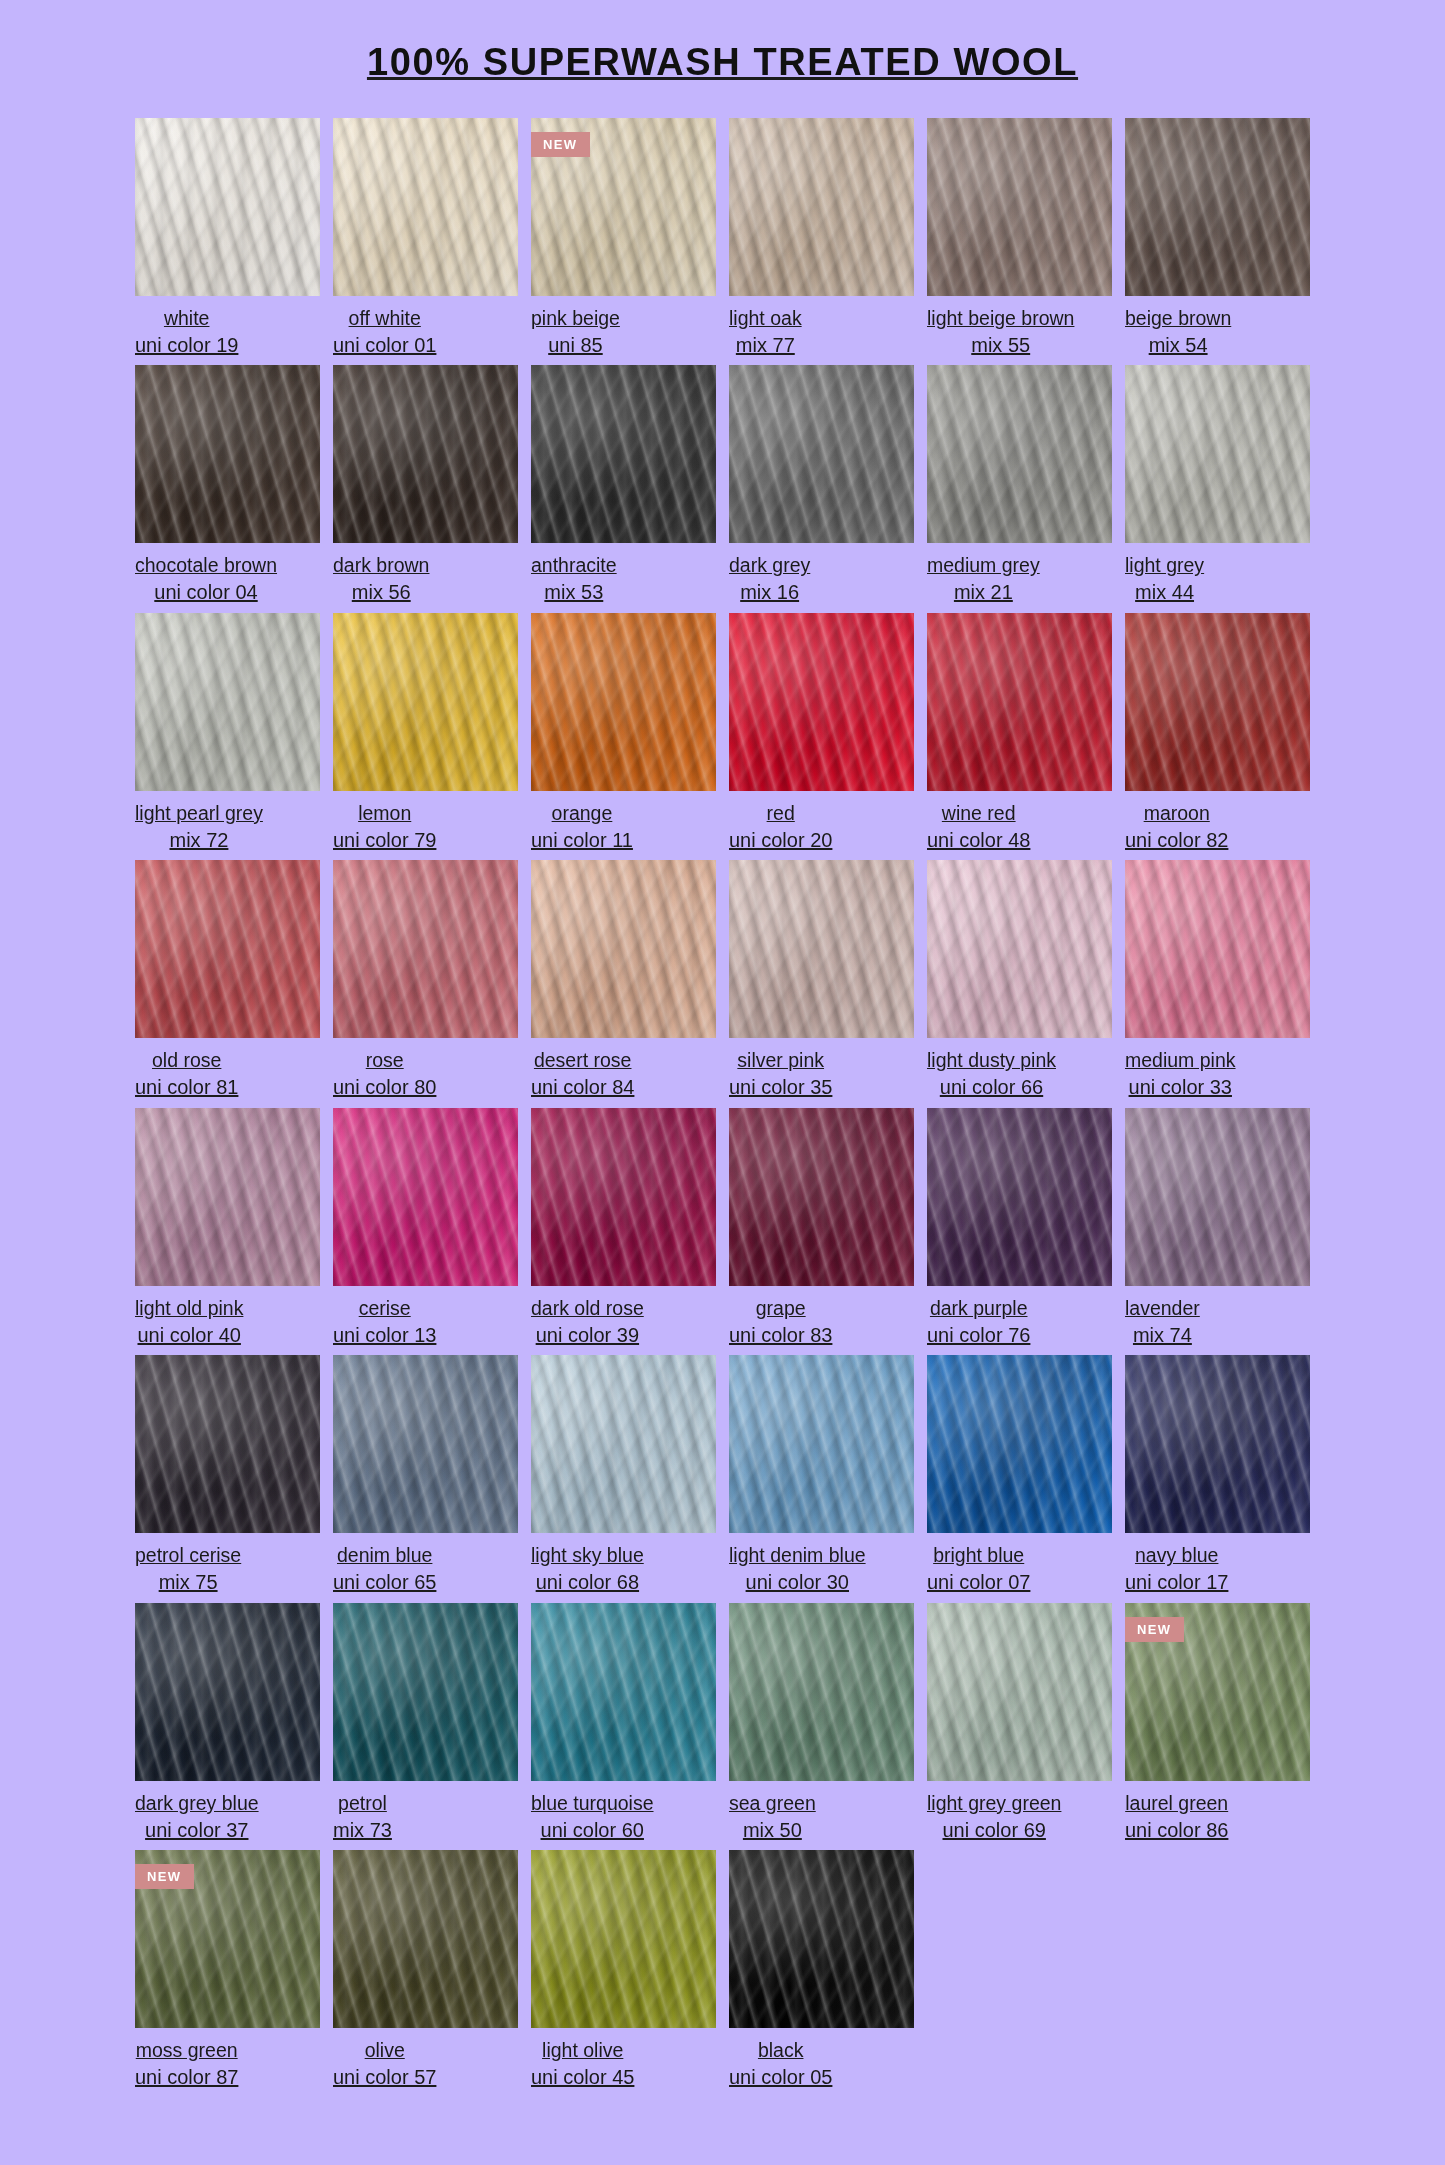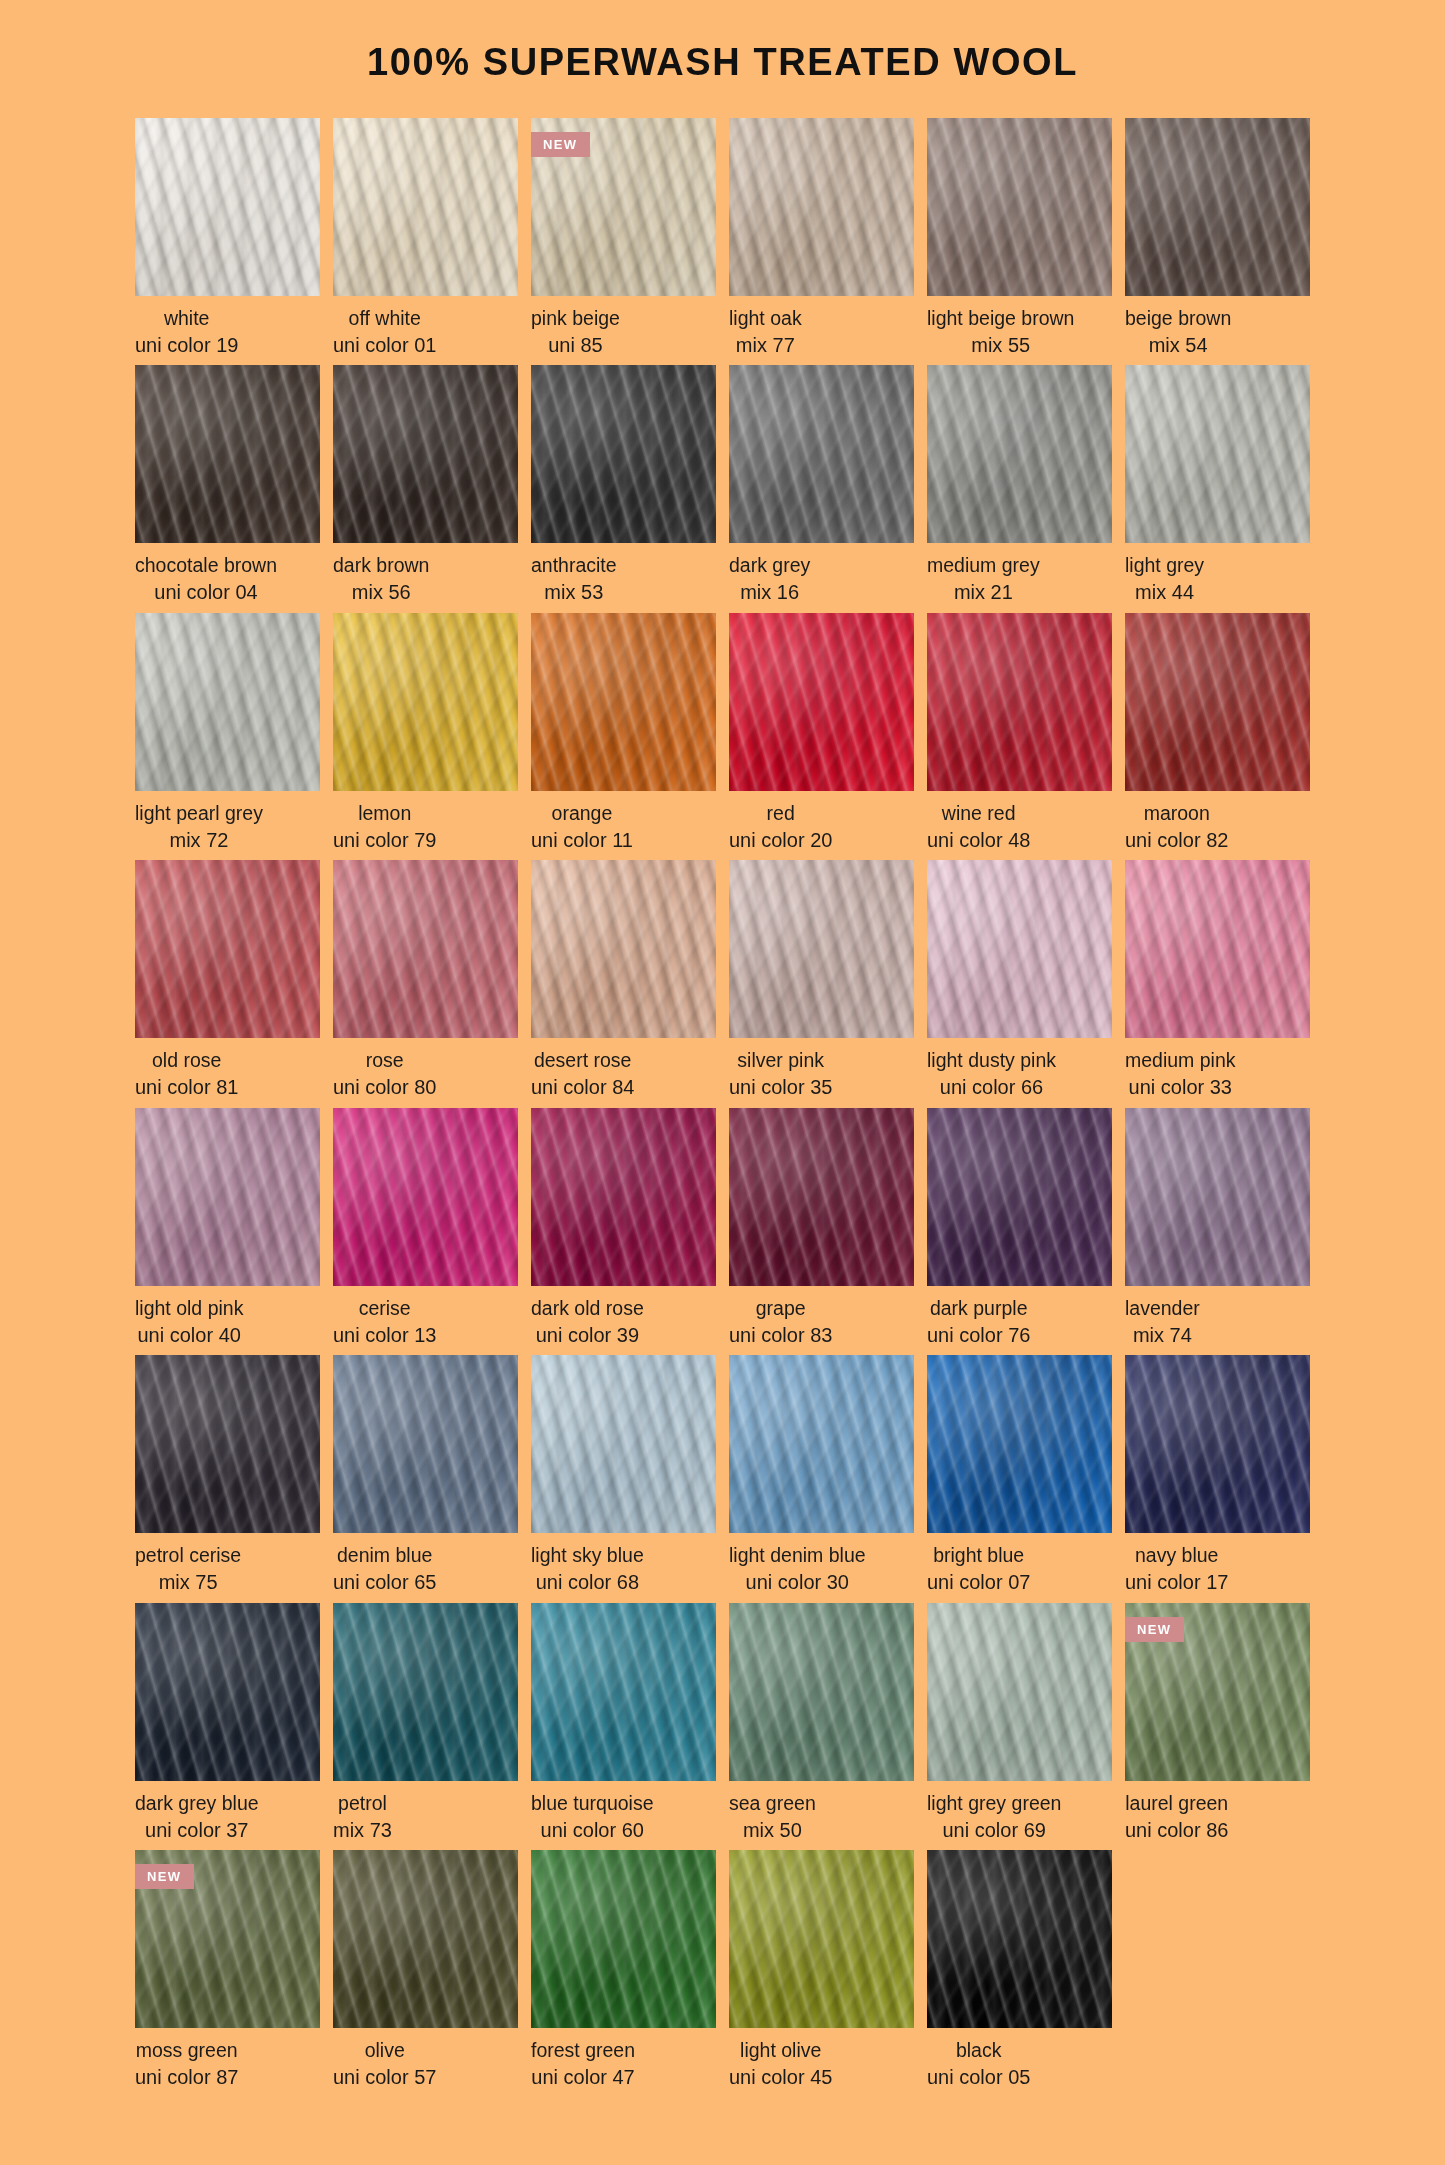--- a/index.html
+++ b/index.html
@@ -11,21 +11,22 @@
     width: 1445px;
     height: 2165px;
     font-family: "Liberation Sans", sans-serif;
     color: #1c1c1c;
     overflow: hidden;
   }
   .page {
     width: 1445px;
     height: 2165px;
     position: relative;
-    background: #fdba74;
+    background: #c4b5fd;
+    text-decoration: underline;
   }
   .page-title {
     text-align: center;
     font-size: 38px;
     font-weight: 700;
     letter-spacing: 1.6px;
     color: #111111;
     padding-top: 42px;
     padding-bottom: 0;
     margin: 0;
@@ -703,33 +704,20 @@
           <div class="ply"></div>
           <div class="sheen"></div>
         </div>
         <div class="labels">
           <span class="label-name">olive</span>
           <span class="label-code">uni color 57</span>
         </div>
       </div>
       <div class="swatch-cell">
         <div class="swatch">
-          <div class="base" style="background: linear-gradient(118deg, rgb(45, 122, 44) 0%, rgb(27, 96, 25) 48%, rgb(45, 122, 44) 100%);"></div>
-          <div class="strands"></div>
-          <div class="strands2"></div>
-          <div class="ply"></div>
-          <div class="sheen"></div>
-        </div>
-        <div class="labels">
-          <span class="label-name">forest green</span>
-          <span class="label-code">uni color 47</span>
-        </div>
-      </div>
-      <div class="swatch-cell">
-        <div class="swatch">
           <div class="base" style="background: linear-gradient(118deg, rgb(155, 162, 38) 0%, rgb(130, 137, 20) 48%, rgb(155, 162, 38) 100%);"></div>
           <div class="strands"></div>
           <div class="strands2"></div>
           <div class="ply"></div>
           <div class="sheen"></div>
         </div>
         <div class="labels">
           <span class="label-name">light olive</span>
           <span class="label-code">uni color 45</span>
         </div>

